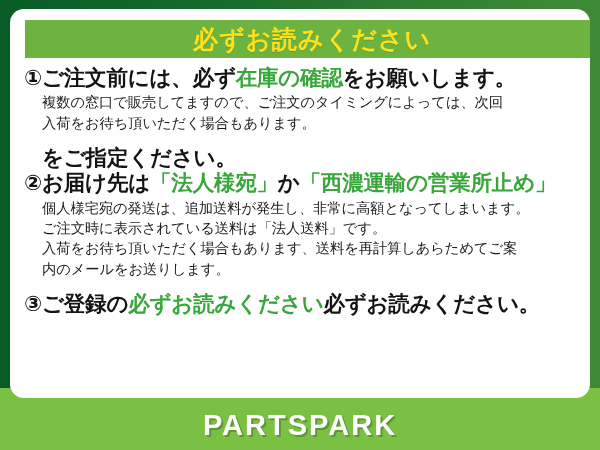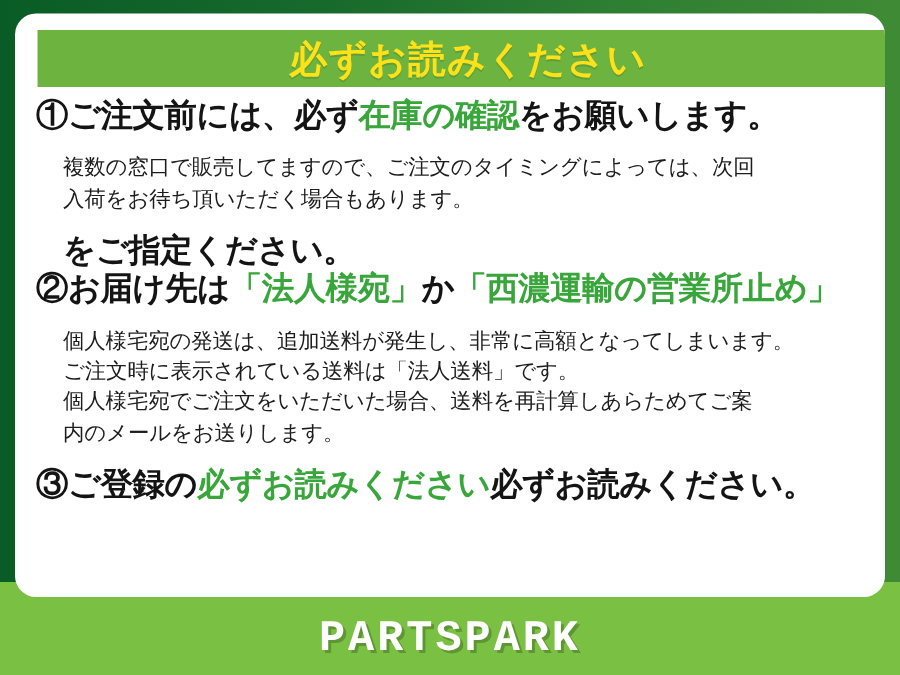--- a/index.html
+++ b/index.html
@@ -29,21 +29,21 @@
     position: absolute;
     left: 0;
     right: 0;
     bottom: 8px;
     text-align: center;
     font-size: 29px;
     font-weight: bold;
     letter-spacing: 2px;
     color: #ffffff;
     text-shadow: 2px 2px 0 rgba(0,0,0,0.22);
-    font-family: Liberation Mono, monospace;
+    font-family: Liberation Sans, sans-serif;
   }
   
   .panel {
     position: absolute;
     left: 10px;
     top: 9px;
     width: 580px;
     height: 389px;
     background: #ffffff;
     border-radius: 14px;
@@ -78,30 +78,29 @@
   .item {
     padding: 0 12px 0 14px;
   }
   .item-heading {
     font-size: 21.5px;
     font-weight: bold;
     color: #141414;
     line-height: 1.18;
     letter-spacing: -0.2px;
     white-space: nowrap;
-    font-family: Liberation Serif, serif;
   }
   .item-heading .accent {
     color: #38a63a;
   }
   .item-body {
     font-size: 14.3px;
     color: #1c1c1c;
     line-height: 1.42;
-    margin-top: 12px;
+    margin-top: 2px;
     padding-left: 18px;
     letter-spacing: -0.1px;
     white-space: nowrap;
   }
   .item-1 { margin-top: 0px; }
   .item-2 { margin-top: 12px; }
   .item-3 { margin-top: 12px; }
   .heading-line2 {
     padding-left: 18px;
   }
@@ -129,21 +128,21 @@
           <div>入荷をお待ち頂いただく場合もあります。</div>
         </div>
       </div>
 
       <div class="item item-2">
         <div class="item-heading heading-line2">をご指定ください。</div>
         <div class="item-heading"><span>②</span><span>お届け先は</span><span class="accent">「法人様宛」</span><span>か</span><span class="accent">「西濃運輸の営業所止め」</span></div>
         <div class="item-body">
           <div>個人様宅宛の発送は、追加送料が発生し、非常に高額となってしまいます。</div>
           <div>ご注文時に表示されている送料は「法人送料」です。</div>
-          <div>個人様宅宛でご注文をいただいた場合、送料を再計算しあらためてご案</div>
+          <div>入荷をお待ち頂いただく場合もあります、送料を再計算しあらためてご案</div>
           <div>内のメールをお送りします。</div>
         </div>
       </div>
 
       <div class="item item-3">
         <div class="item-heading"><span>③</span><span>ご登録の</span><span class="accent">必ずお読みください</span><span>必ずお読みください。</span></div>
         <div class="item-body">
         </div>
       </div>
 

